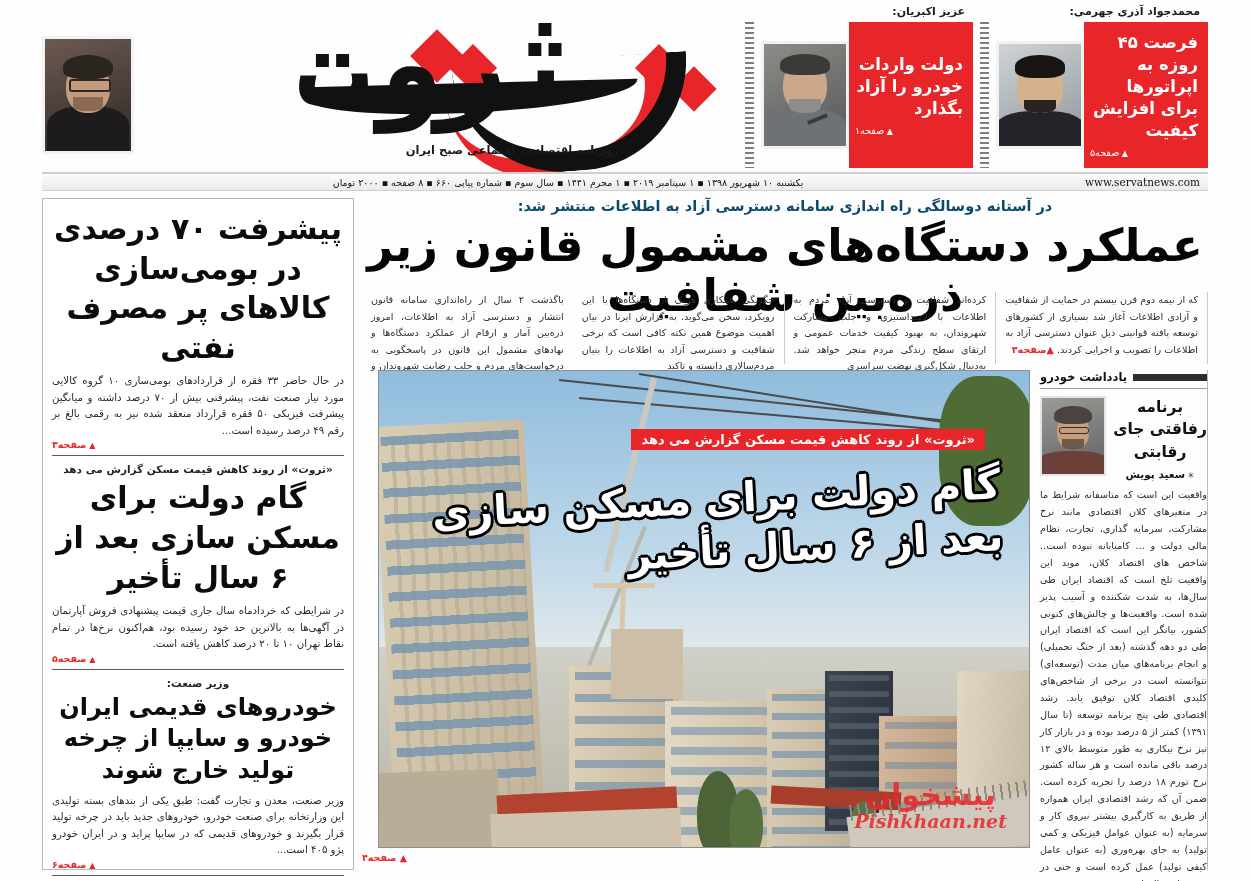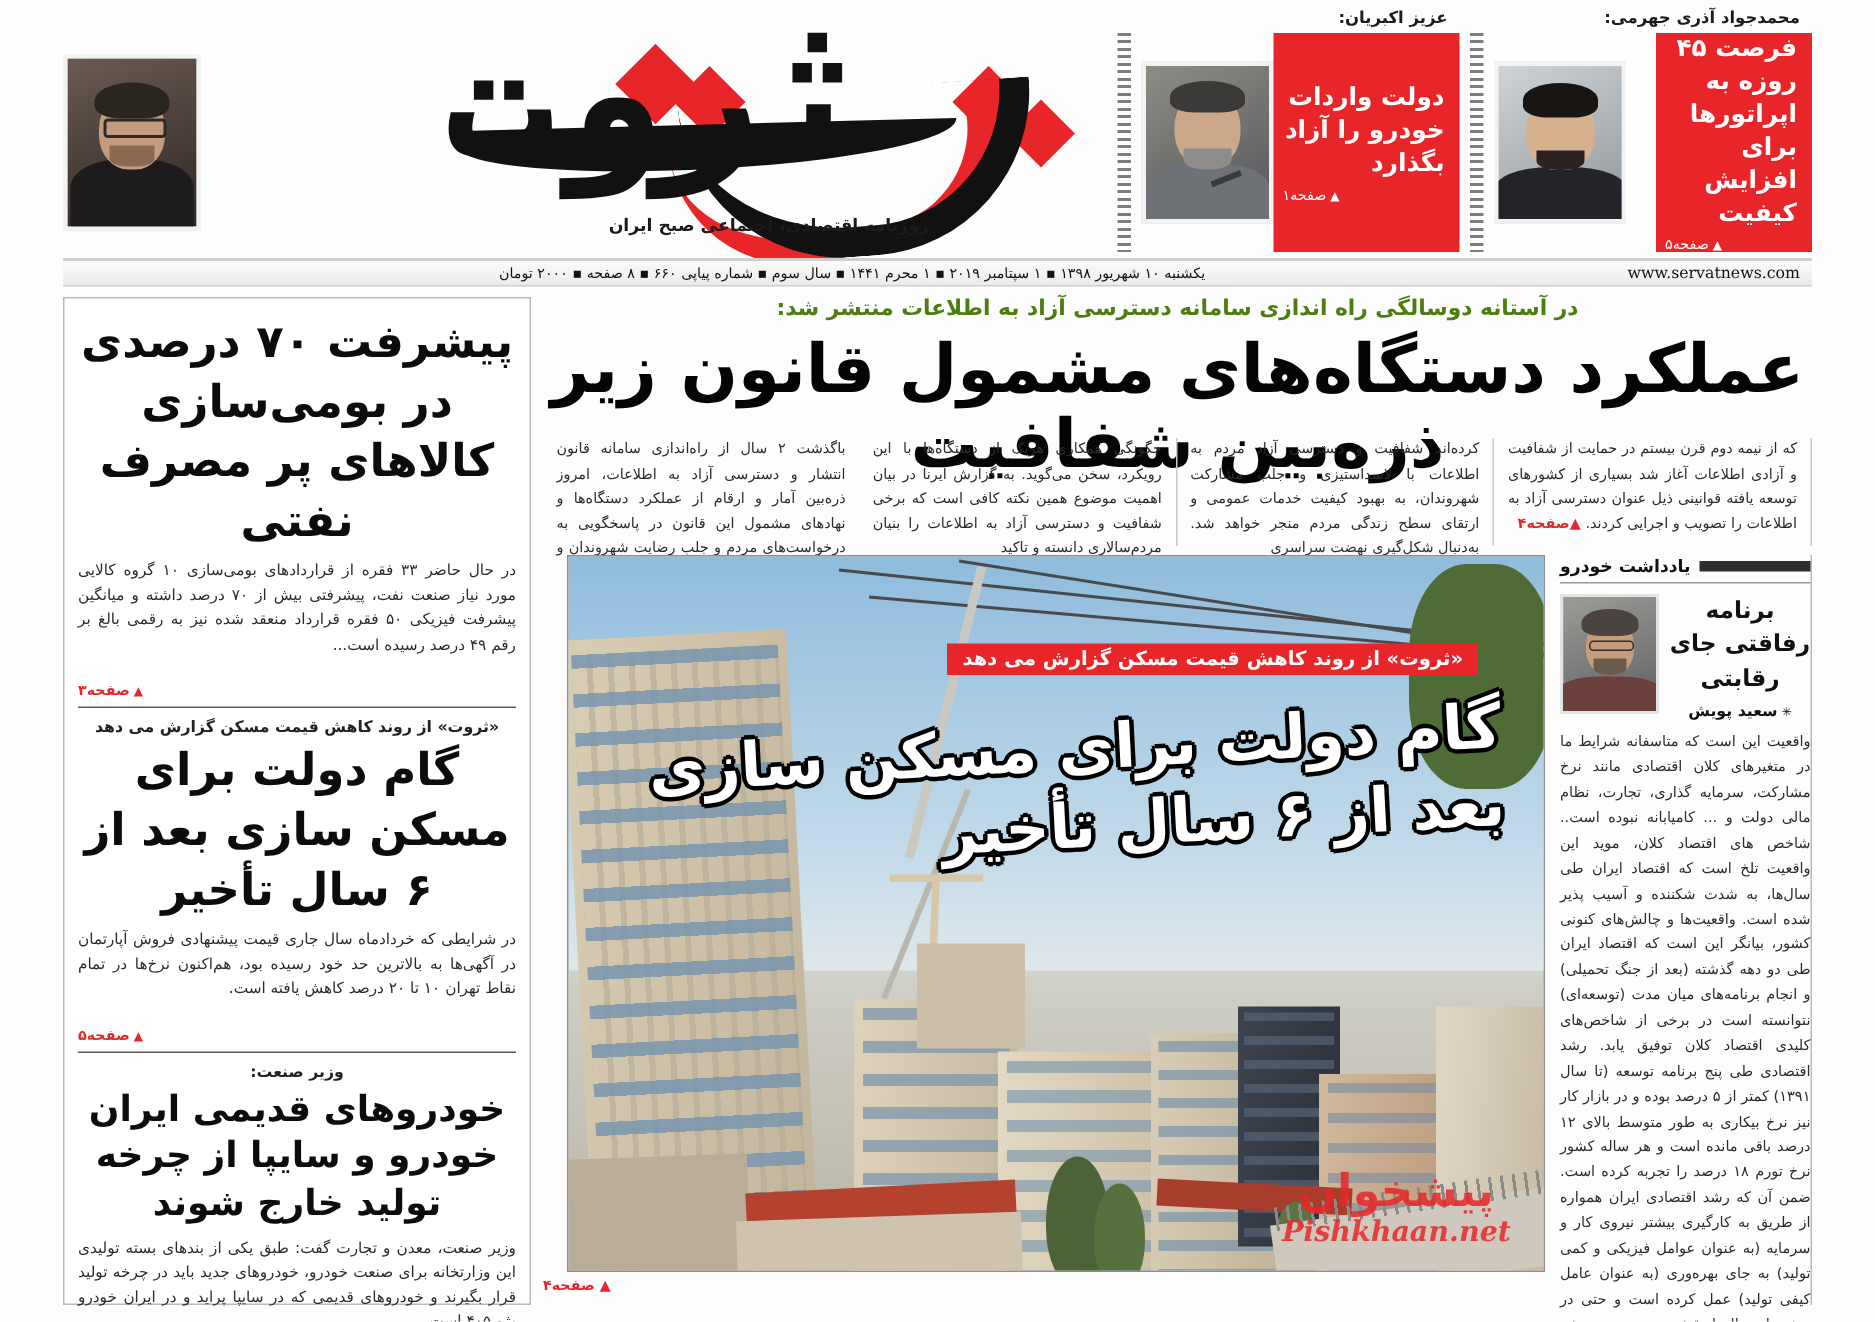--- a/index.html
+++ b/index.html
@@ -18,21 +18,21 @@
   
   .topband{
     position:absolute;left:42px;top:22px;width:1166px;height:146px;
     display:flex;flex-direction:row-reverse;align-items:stretch;
   }
   .promo{
     position:relative;display:flex;flex-direction:row-reverse;align-items:stretch;
   }
   .promo-right{width:245px;}
   .promo-left-a{width:212px;}
-  .promo-left-b{width:212px;gap:20px;}
+  .promo-left-b{width:212px;}
   .promo .redbox{
     background:#e8262a;flex:1;position:relative;
     display:flex;flex-direction:column;justify-content:center;
     padding:6px 10px 6px 6px;box-sizing:border-box;
   }
   .promo .kicker{
     color:#1b1b1b;font-size:11px;font-weight:bold;text-align:right;
     position:absolute;top:-17px;right:8px;white-space:nowrap;
   }
   .promo .ptitle{
@@ -117,29 +117,29 @@
   .sb-kicker{font-size:10.5px;color:#222;text-align:center;margin-bottom:3px;font-weight:bold;}
   .sb-title{
     font-size:30px;font-weight:bold;color:#0c0c0c;line-height:1.32;
     text-align:center;letter-spacing:-0.5px;
   }
   .sb-title.sm{font-size:24px;}
   .sb-body{
     font-size:10.2px;color:#2a2a2a;line-height:1.62;text-align:justify;
     margin-top:6px;
   }
-  .sb-page{font-size:9.5px;color:#e8262a;text-align:left;margin-top:16px;font-weight:bold;}
+  .sb-page{font-size:9.5px;color:#e8262a;text-align:left;margin-top:0;font-weight:bold;}
   .sb-page:before{content:"▲ ";font-size:8px;color:#e8262a;}
 
   
   .lead{
     position:absolute;left:362px;top:198px;width:846px;
   }
   .lead-kicker{
-    font-size:14.5px;font-weight:bold;color:#4d7c0f;text-align:center;margin-bottom:7px;
+    font-size:14.5px;font-weight:bold;color:#0c4a6e;text-align:center;margin-bottom:7px;
   }
   .lead-title{
     font-size:45px;font-weight:bold;color:#050505;text-align:center;
     line-height:1.12;letter-spacing:-1.2px;
   }
   .lead-cols{
     position:absolute;left:362px;top:292px;width:846px;height:72px;
     display:flex;flex-direction:row-reverse;gap:0;
   }
   .lcol{

